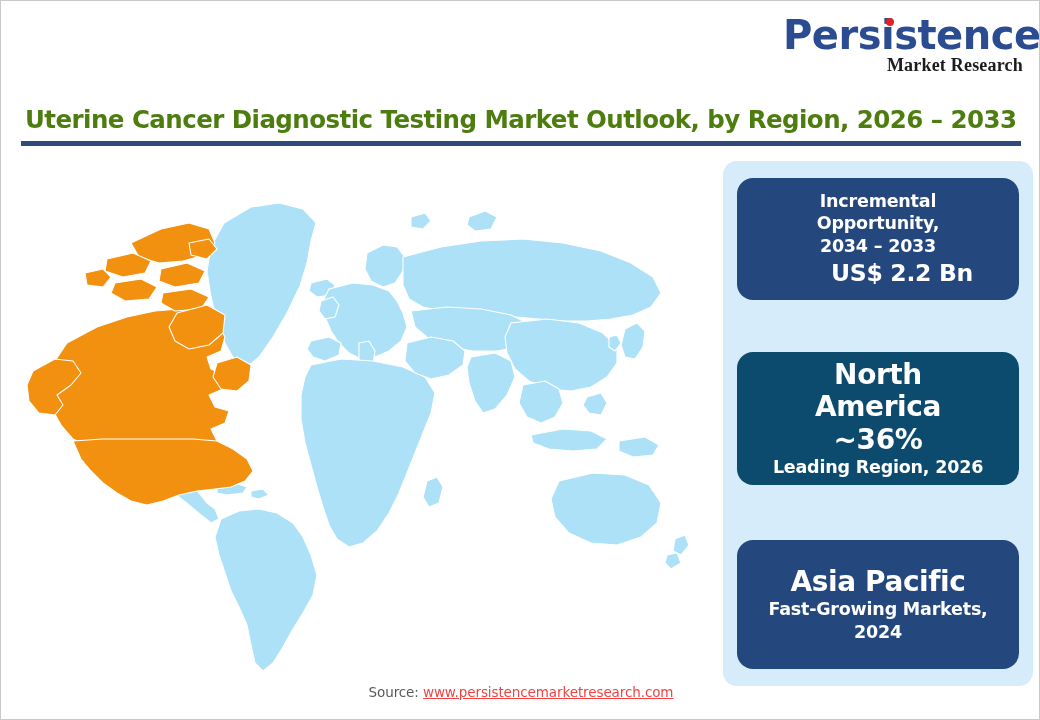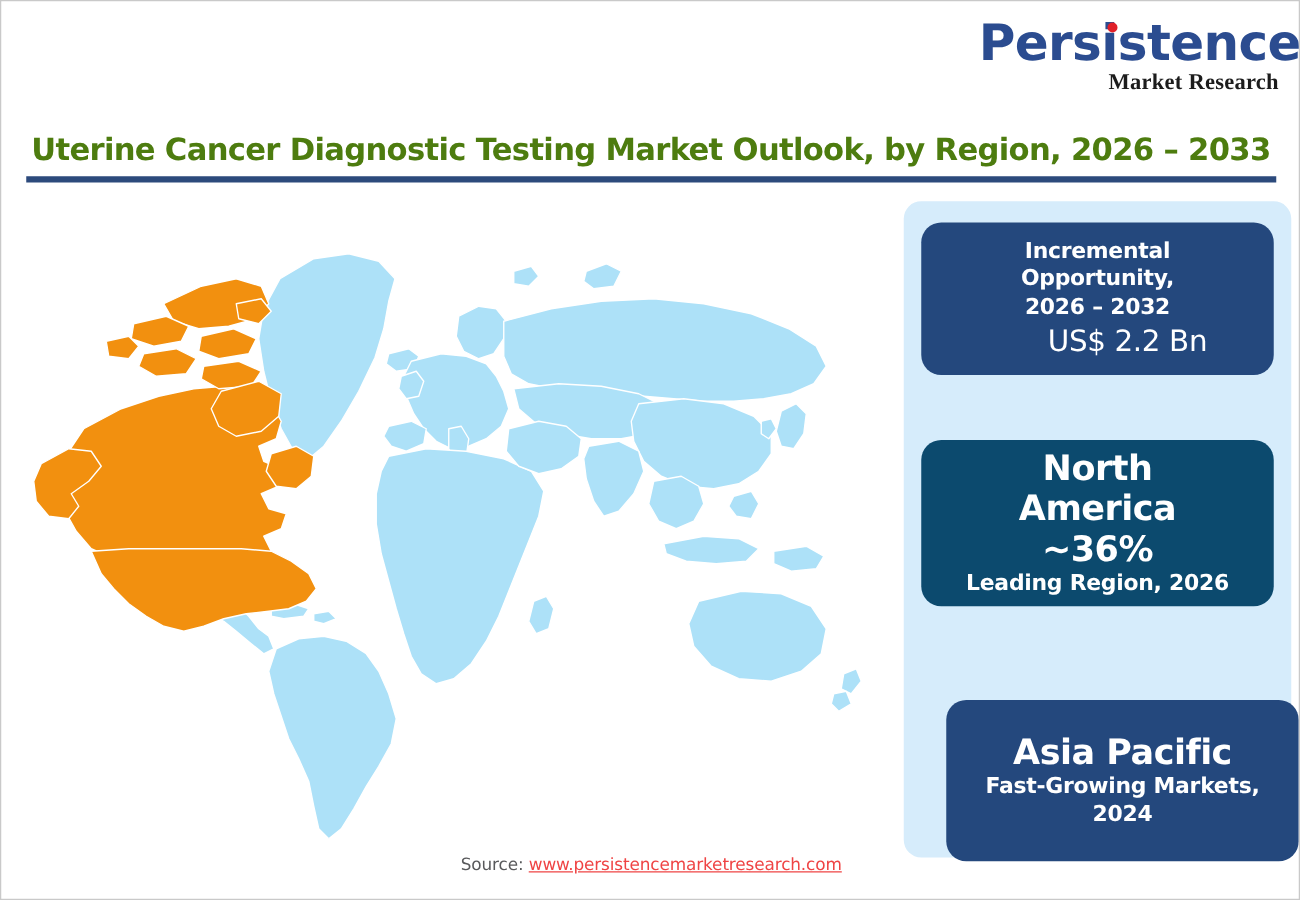--- a/index.html
+++ b/index.html
@@ -114,32 +114,32 @@
     flex-direction: column;
     align-items: center;
     justify-content: center;
     padding: 6px 30px;
   }
   .card-navy   { background: #24487d; }
   .card-orange { background: #0c4a6e; }
 
   #card-incremental { top: 17px;  height: 122px; }
   #card-leading     { top: 191px; height: 133px; }
-  #card-fastgrow    { top: 399px; height: 129px; margin-left: 20px; }
+  #card-fastgrow    { top: 379px; height: 129px; }
 
   .line-sm {
     font-family: "DejaVu Sans", sans-serif;
     font-weight: bold;
     font-size: 17.5px;
     line-height: 1.28;
     letter-spacing: -0.2px;
   }
   .line-md {
     font-family: "DejaVu Sans", sans-serif;
-    font-weight: normal;
+    font-weight: bold;
     font-size: 23.5px;
     line-height: 1.22;
     letter-spacing: -0.3px;
     margin-top: 2px;
     margin-left: 48px;
   }
   .line-lg {
     font-family: "DejaVu Sans", sans-serif;
     font-weight: bold;
     font-size: 28px;
@@ -259,21 +259,21 @@
 
         <path d="M62,290 L92,288 L124,288 L154,288 L182,288 L206,290 L222,298 L236,308 L242,320 L234,330 L220,336 L204,338 L186,340 L168,344 L152,350 L136,354 L120,350 L106,342 L92,332 L80,320 L70,308 Z"></path>
       </g>
     </svg>
   </div>
 
   <div class="side-panel">
 
     <div class="card card-navy" id="card-incremental">
       <div class="line-sm">Incremental Opportunity,</div>
-      <div class="line-sm">2026 – 2032</div>
+      <div class="line-sm">2034 – 2033</div>
       <div class="line-md">US$ 2.2 Bn</div>
     </div>
 
     <div class="card card-orange" id="card-leading">
       <div class="line-lg">North America</div>
       <div class="line-lg">~36%</div>
       <div class="line-sm">Leading Region, 2026</div>
     </div>
 
     <div class="card card-navy" id="card-fastgrow">

